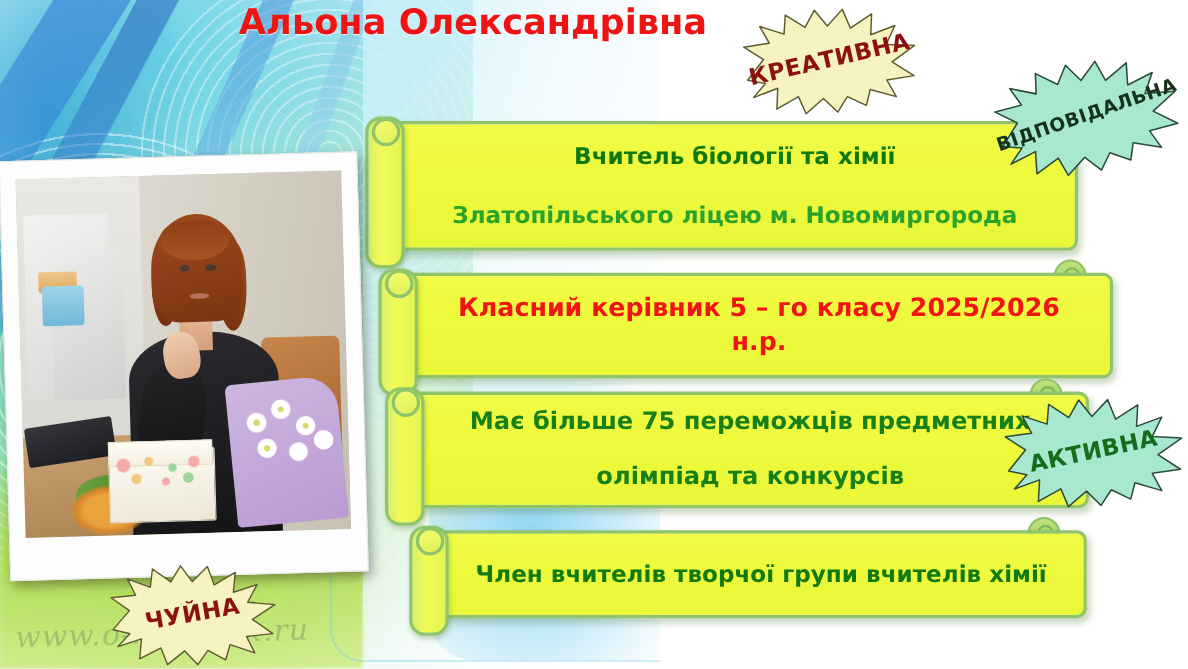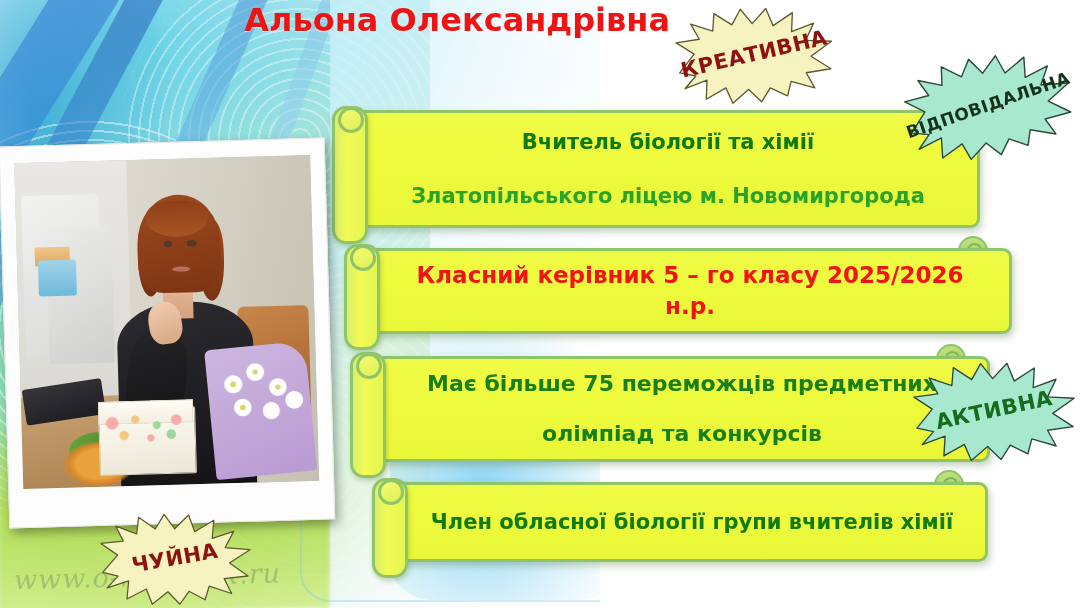--- a/index.html
+++ b/index.html
@@ -69,21 +69,21 @@
     transform:rotate(-1.5deg);
   }
 
   
   .title{
     position:absolute;left:190px;top:2px;width:480px;text-align:center;
     color:#ef1414;font-weight:bold;font-size:32px;line-height:1.16;
     text-shadow:0 1px 0 rgba(255,255,255,.7);
     z-index:40;
   }
-  .title .l2{display:block;text-align:right;}
+  .title .l2{display:block;}
 
   
   .photo-frame{
     position:absolute;left:4px;top:142px;width:324px;height:380px;
     background:#fdfdfd;border:1px solid #e6e6e6;
     box-shadow:3px 5px 11px rgba(0,0,0,.35);
     transform:rotate(-1.6deg);z-index:25;
     padding:0;
   }
   .photo-inner{
@@ -178,21 +178,21 @@
   .card-text{
     position:absolute;inset:0;display:flex;flex-direction:column;
     align-items:center;justify-content:center;
     text-align:center;padding:6px 28px 6px 34px;box-sizing:border-box;
   }
   .card-line{display:block;width:100%;font-weight:bold;line-height:1.35;}
 
   #card1{left:332px;top:110px;width:648px;height:118px;}
   #card1 .l1{font-size:21px;color:#0e7a0e;margin-bottom:26px;}
   #card1 .l2{font-size:21px;color:#2aa32a;}
-  #card2{left:344px;top:248px;width:668px;height:86px;}
+  #card2{left:344px;top:248px;width:668px;height:96px;}
   #card2 .l1{font-size:23px;color:#f01414;}
   #card3{left:350px;top:356px;width:640px;height:106px;}
   #card3 .l1{font-size:22px;color:#188018;}
   #card3 .l2{font-size:22px;color:#188018;margin-top:20px;}
   #card4{left:372px;top:482px;width:616px;height:80px;}
   #card4 .l1{font-size:21px;color:#117a11;}
 
   
   .badge{position:absolute;z-index:45;}
   .badge svg{display:block;overflow:visible;}
@@ -306,21 +306,21 @@
     </div>
     <div class="card-spine">
       <div class="card-curl"></div>
     </div>
   </div>
 
   <div class="card" id="card4">
     <div class="card-knob"></div>
     <div class="card-body">
       <div class="card-text">
-        <span class="card-line l1">Член обласної біології групи вчителів хімії</span>
+        <span class="card-line l1">Член вчителів творчої групи вчителів хімії</span>
       </div>
     </div>
     <div class="card-spine">
       <div class="card-curl"></div>
     </div>
   </div>
 
   <div class="badge" id="badge-creative">
     <svg viewBox="0 0 200 120" width="176" height="100">
       <polygon points="8,62 30,44 12,26 40,28 34,8 58,22 64,2 82,20 96,4 106,24 126,10 130,32 156,22 150,44 178,40 164,58 194,66 166,78 186,98 156,96 162,116 136,102 128,118 110,104 96,118 84,100 62,112 58,92 32,100 38,78 10,82 26,70" fill="#F7F3C0" stroke="#5c5a2e" stroke-width="1.6" stroke-linejoin="round"></polygon>

